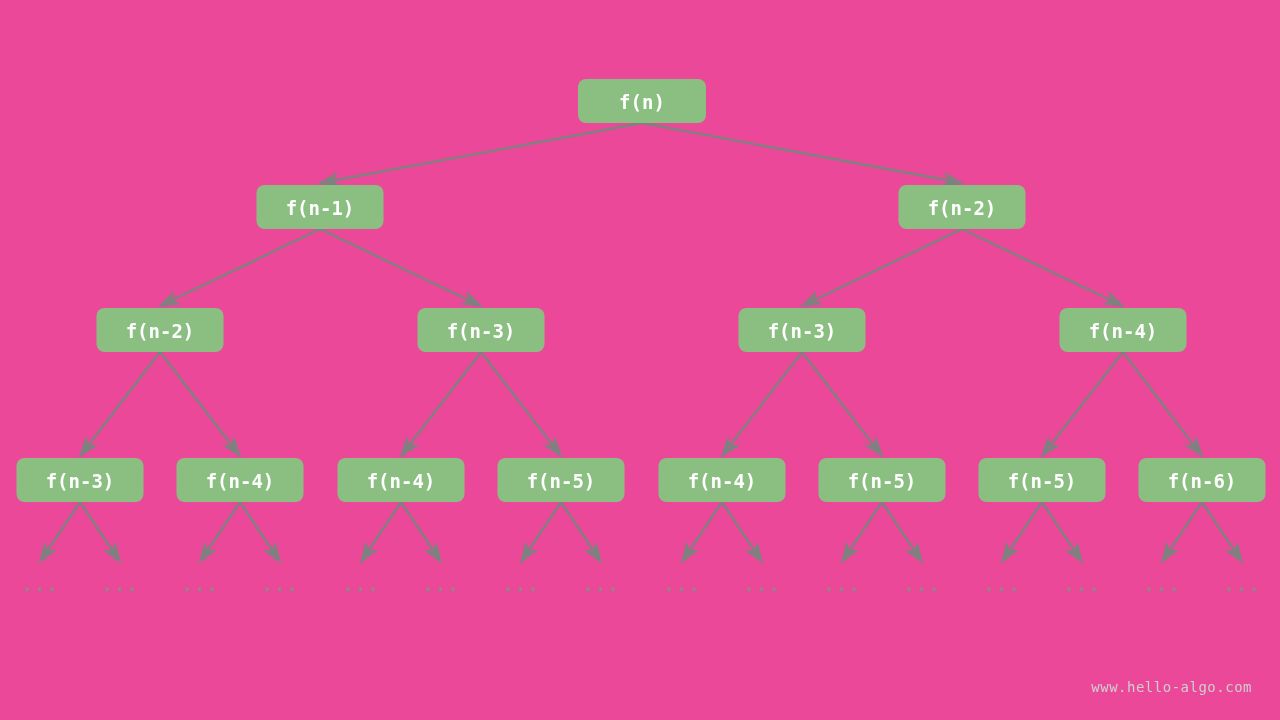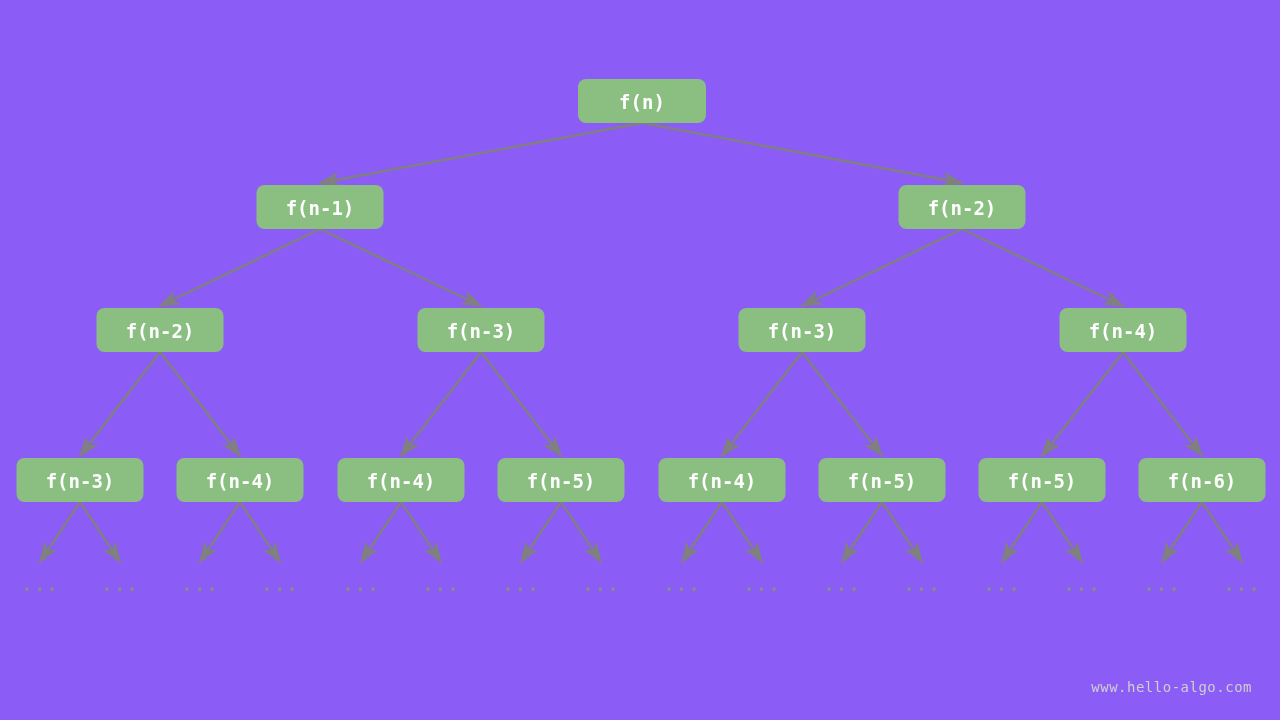--- a/index.html
+++ b/index.html
@@ -10,21 +10,21 @@
   body {
     width: 1280px;
     height: 720px;
     font-family: "DejaVu Sans Mono", monospace;
     overflow: hidden;
   }
   #canvas {
     position: relative;
     width: 1280px;
     height: 720px;
-    background: #8b5cf6;
+    background: #ec4899;
   }
   svg#tree {
     position: absolute;
     top: 0;
     left: 0;
     width: 1280px;
     height: 720px;
     display: block;
   }
   .node-rect {

